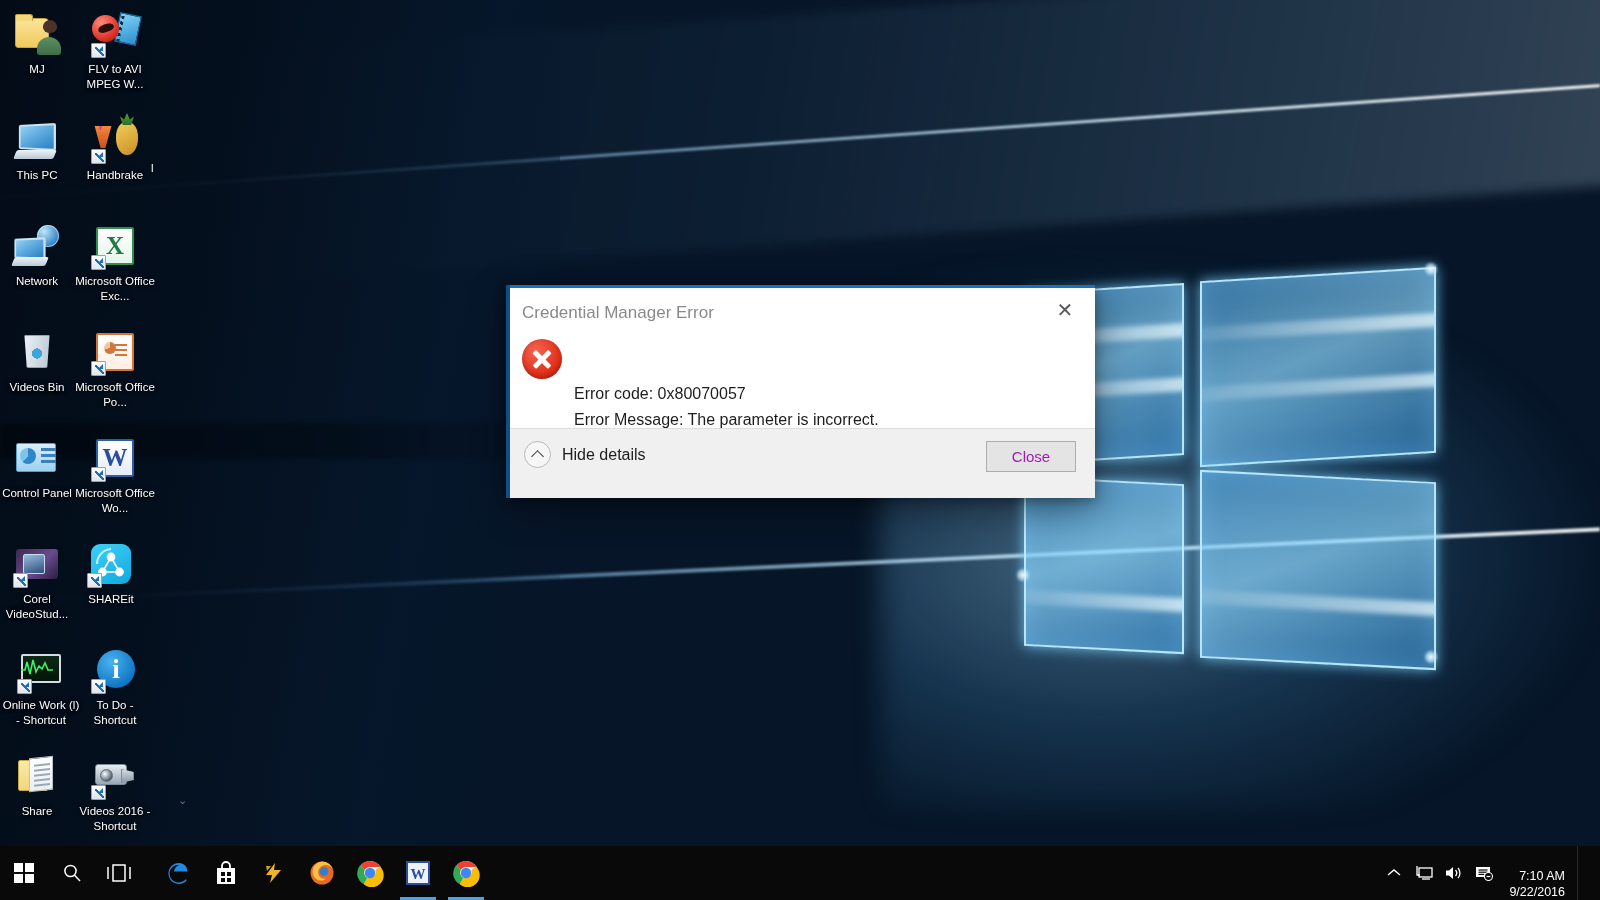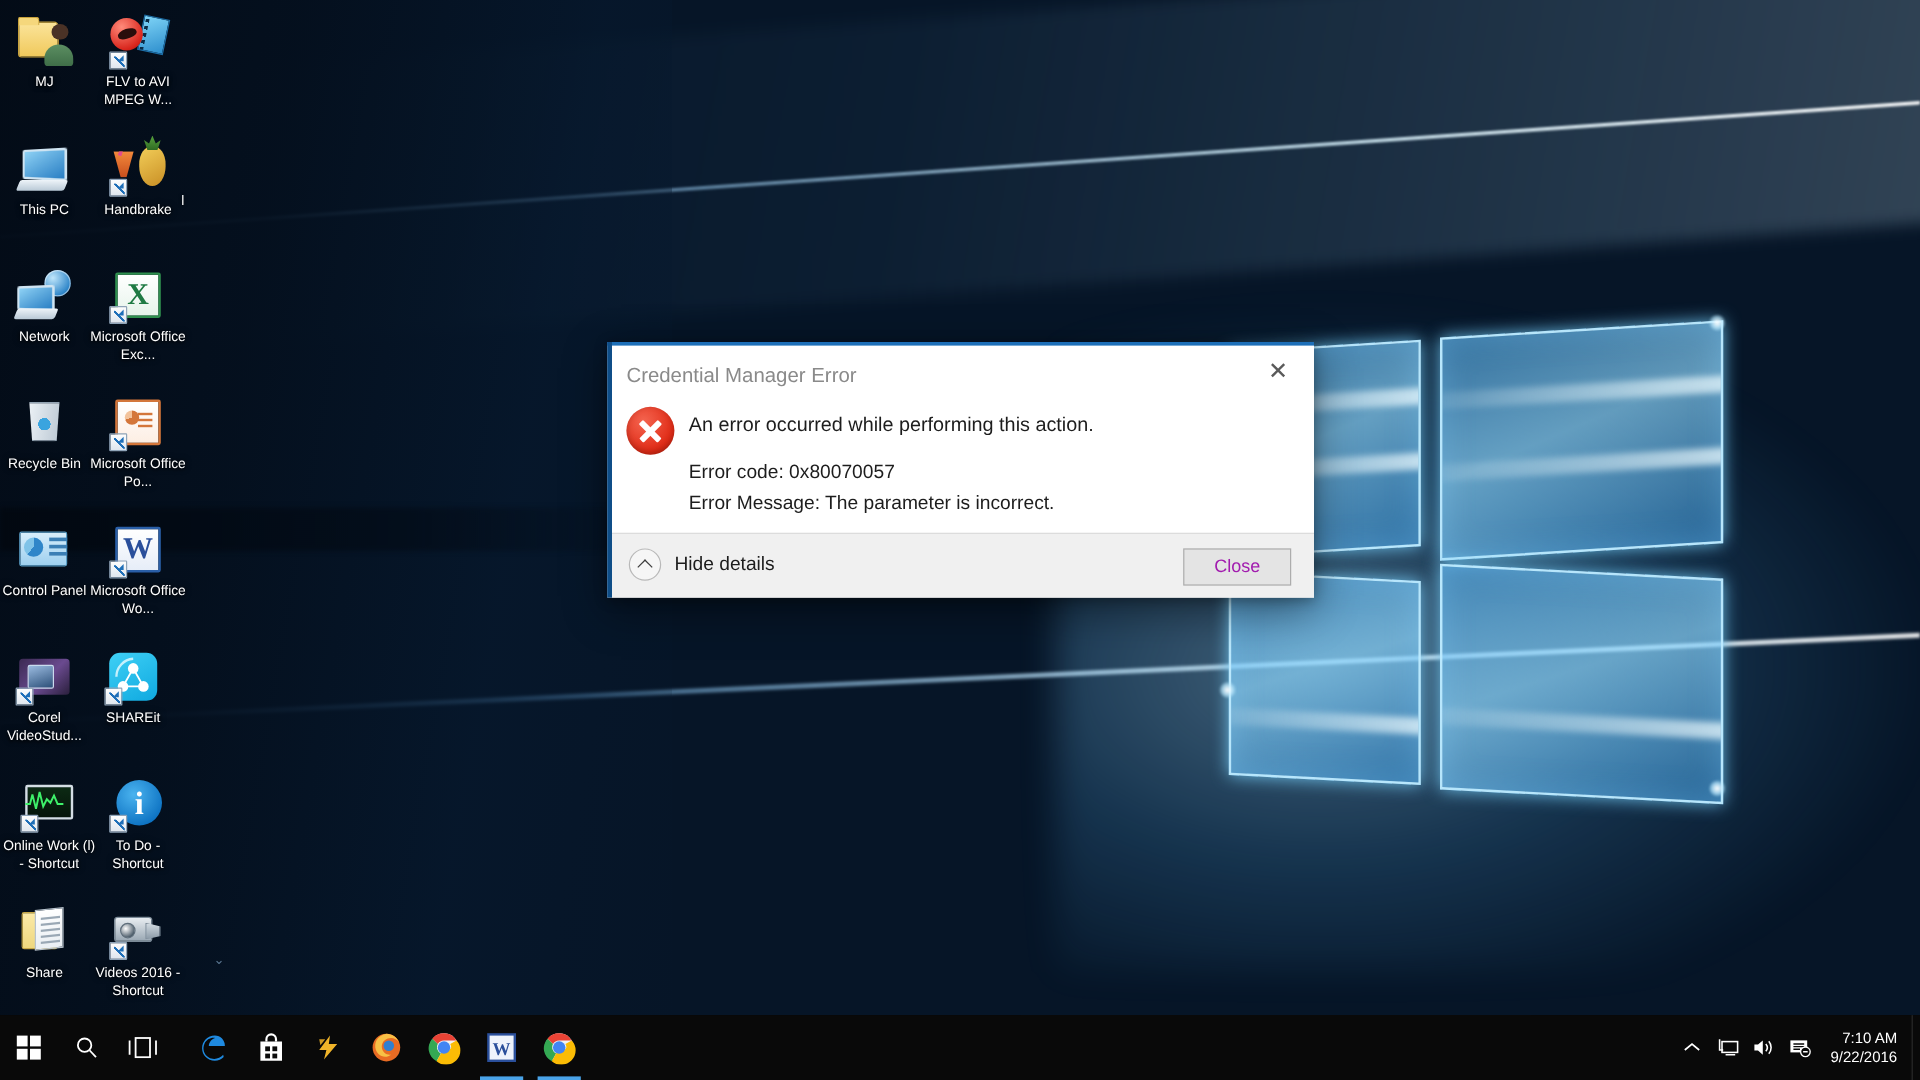--- a/index.html
+++ b/index.html
@@ -288,21 +288,21 @@
   .err-icon::before, .err-icon::after {
     content:""; position:absolute; left:9px; top:18px; width:22px; height:4.5px;
     background:#fff; border-radius:1px;
   }
   .err-icon::before { transform:rotate(45deg); }
   .err-icon::after  { transform:rotate(-45deg); }
   .err-main { position:absolute; left:68px; top:10px; font-size:16.5px; color:#1d1d1d; }
   .err-det1 { position:absolute; left:68px; top:50px; font-size:16px; color:#1d1d1d; }
   .err-det2 { position:absolute; left:68px; top:76px; font-size:16px; color:#1d1d1d; }
   .dlg-footer {
-    position:absolute; left:4px; right:0; bottom:0; height:54px;
+    position:absolute; left:4px; right:0; bottom:0; height:70px;
     background:#f0f0f0; border-top:1px solid #dcdcdc;
   }
   .hide-details { position:absolute; left:14px; top:12px; display:flex; align-items:center; cursor:pointer; }
   .chev-circle {
     width:27px; height:27px; border-radius:50%; border:1px solid #b9b9b9; background:#f6f6f6;
     display:flex; align-items:center; justify-content:center; margin-right:11px;
   }
   .chev-circle span { display:block; width:9px; height:9px; border-left:1.6px solid #3c3c3c; border-top:1.6px solid #3c3c3c;
     transform:rotate(45deg); position:relative; top:2px; }
   .hide-details-label { font-size:16px; color:#1d1d1d; }
@@ -324,21 +324,21 @@
   }
   .tb-app { width:48px; }
   .tb-active::after {
     content:""; position:absolute; left:6px; right:6px; bottom:0; height:3px; background:#4aa3e8;
   }
   .tb-start { width:48px; }
   .tb-start .w-logo { display:grid; grid-template-columns:9px 9px; grid-template-rows:9px 9px; gap:2.5px; }
   .tb-start .w-logo i { background:#fff; display:block; }
   .tb-search svg, .tb-task svg { display:block; }
   #tray {
-    position:absolute; right:0; bottom:0; height:54px; display:flex; align-items:center;
+    position:absolute; right:16px; bottom:0; height:54px; display:flex; align-items:flex-end;
   }
   .tray-ico { width:30px; height:54px; display:flex; align-items:center; justify-content:center; cursor:pointer; }
   .tray-clock {
     color:#fff; font-size:12.5px; line-height:16px; text-align:right;
     padding:0 12px 0 10px; cursor:pointer;
   }
   .tray-edge { width:7px; height:54px; border-left:1px solid #2a2a2a; }
 </style>
 </head>
 <body>
@@ -426,21 +426,21 @@
         </div>
       <div class="shortcut-badge"></div>
     </div>
     <div class="dicon-label">Microsoft Office Exc...</div>
   </div>
 
   <div class="dicon">
     <div class="dicon-art">
       <div class="art-bin"></div>
     </div>
-    <div class="dicon-label">Recycle Bin</div>
+    <div class="dicon-label">Videos Bin</div>
   </div>
 
   <div class="dicon wide">
     <div class="dicon-art">
       <div class="art-office ppt">
         <div style="position:absolute;left:6px;top:7px;width:12px;height:12px;border-radius:50%;background:conic-gradient(#d4763a 0 70%,#f3c39c 70% 100%);"></div>
         <div style="position:absolute;right:5px;top:9px;width:12px;height:2px;background:#d4763a;box-shadow:0 5px 0 #d4763a,0 10px 0 #d4763a;"></div>
       </div>
       <div class="shortcut-badge"></div>
     </div>
@@ -533,21 +533,20 @@
 
 <div id="dialog">
   <div class="accent-top"></div>
   <div class="accent-left"></div>
 
   <div class="dlg-title">Credential Manager Error</div>
   <div class="dlg-close">✕</div>
 
   <div class="dlg-body">
     <div class="err-icon"></div>
-    <div class="err-main">An error occurred while performing this action.</div>
     <div class="err-det1">Error code: 0x80070057</div>
     <div class="err-det2">Error Message: The parameter is incorrect.</div>
   </div>
 
   <div class="dlg-footer">
     <div class="hide-details">
       <div class="chev-circle">
           <span></span>
         </div>
       <div class="hide-details-label">Hide details</div>

